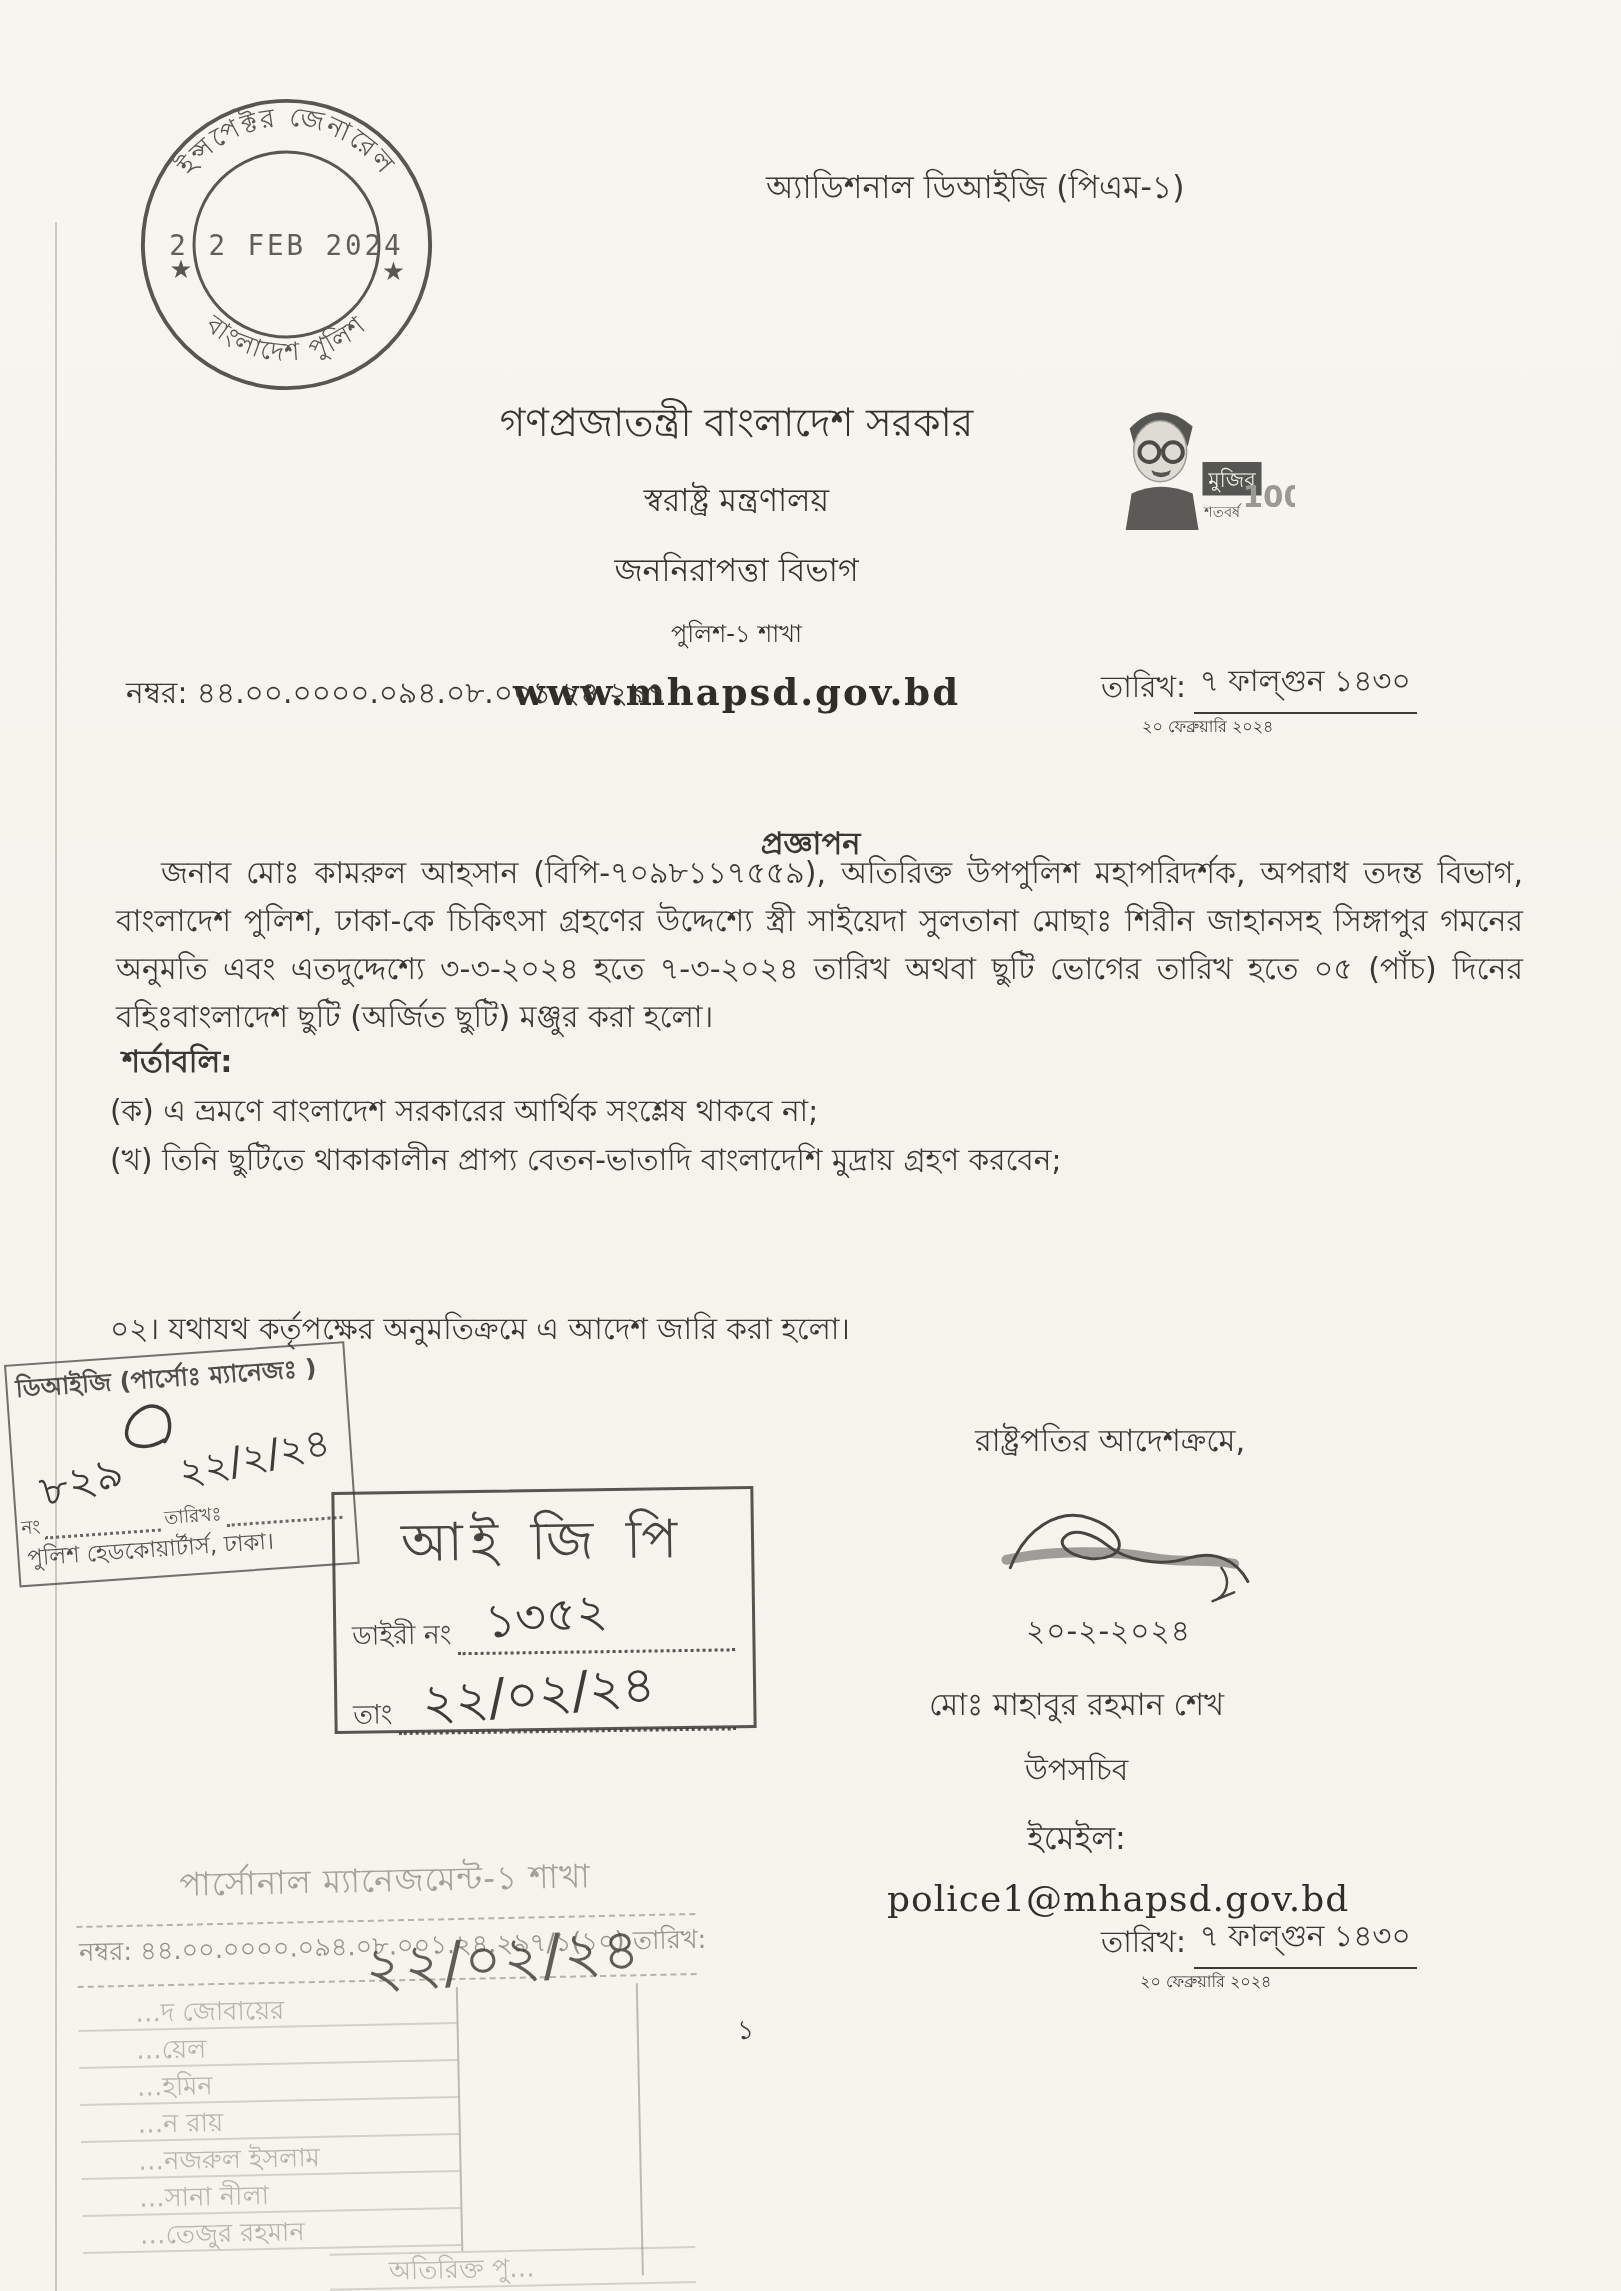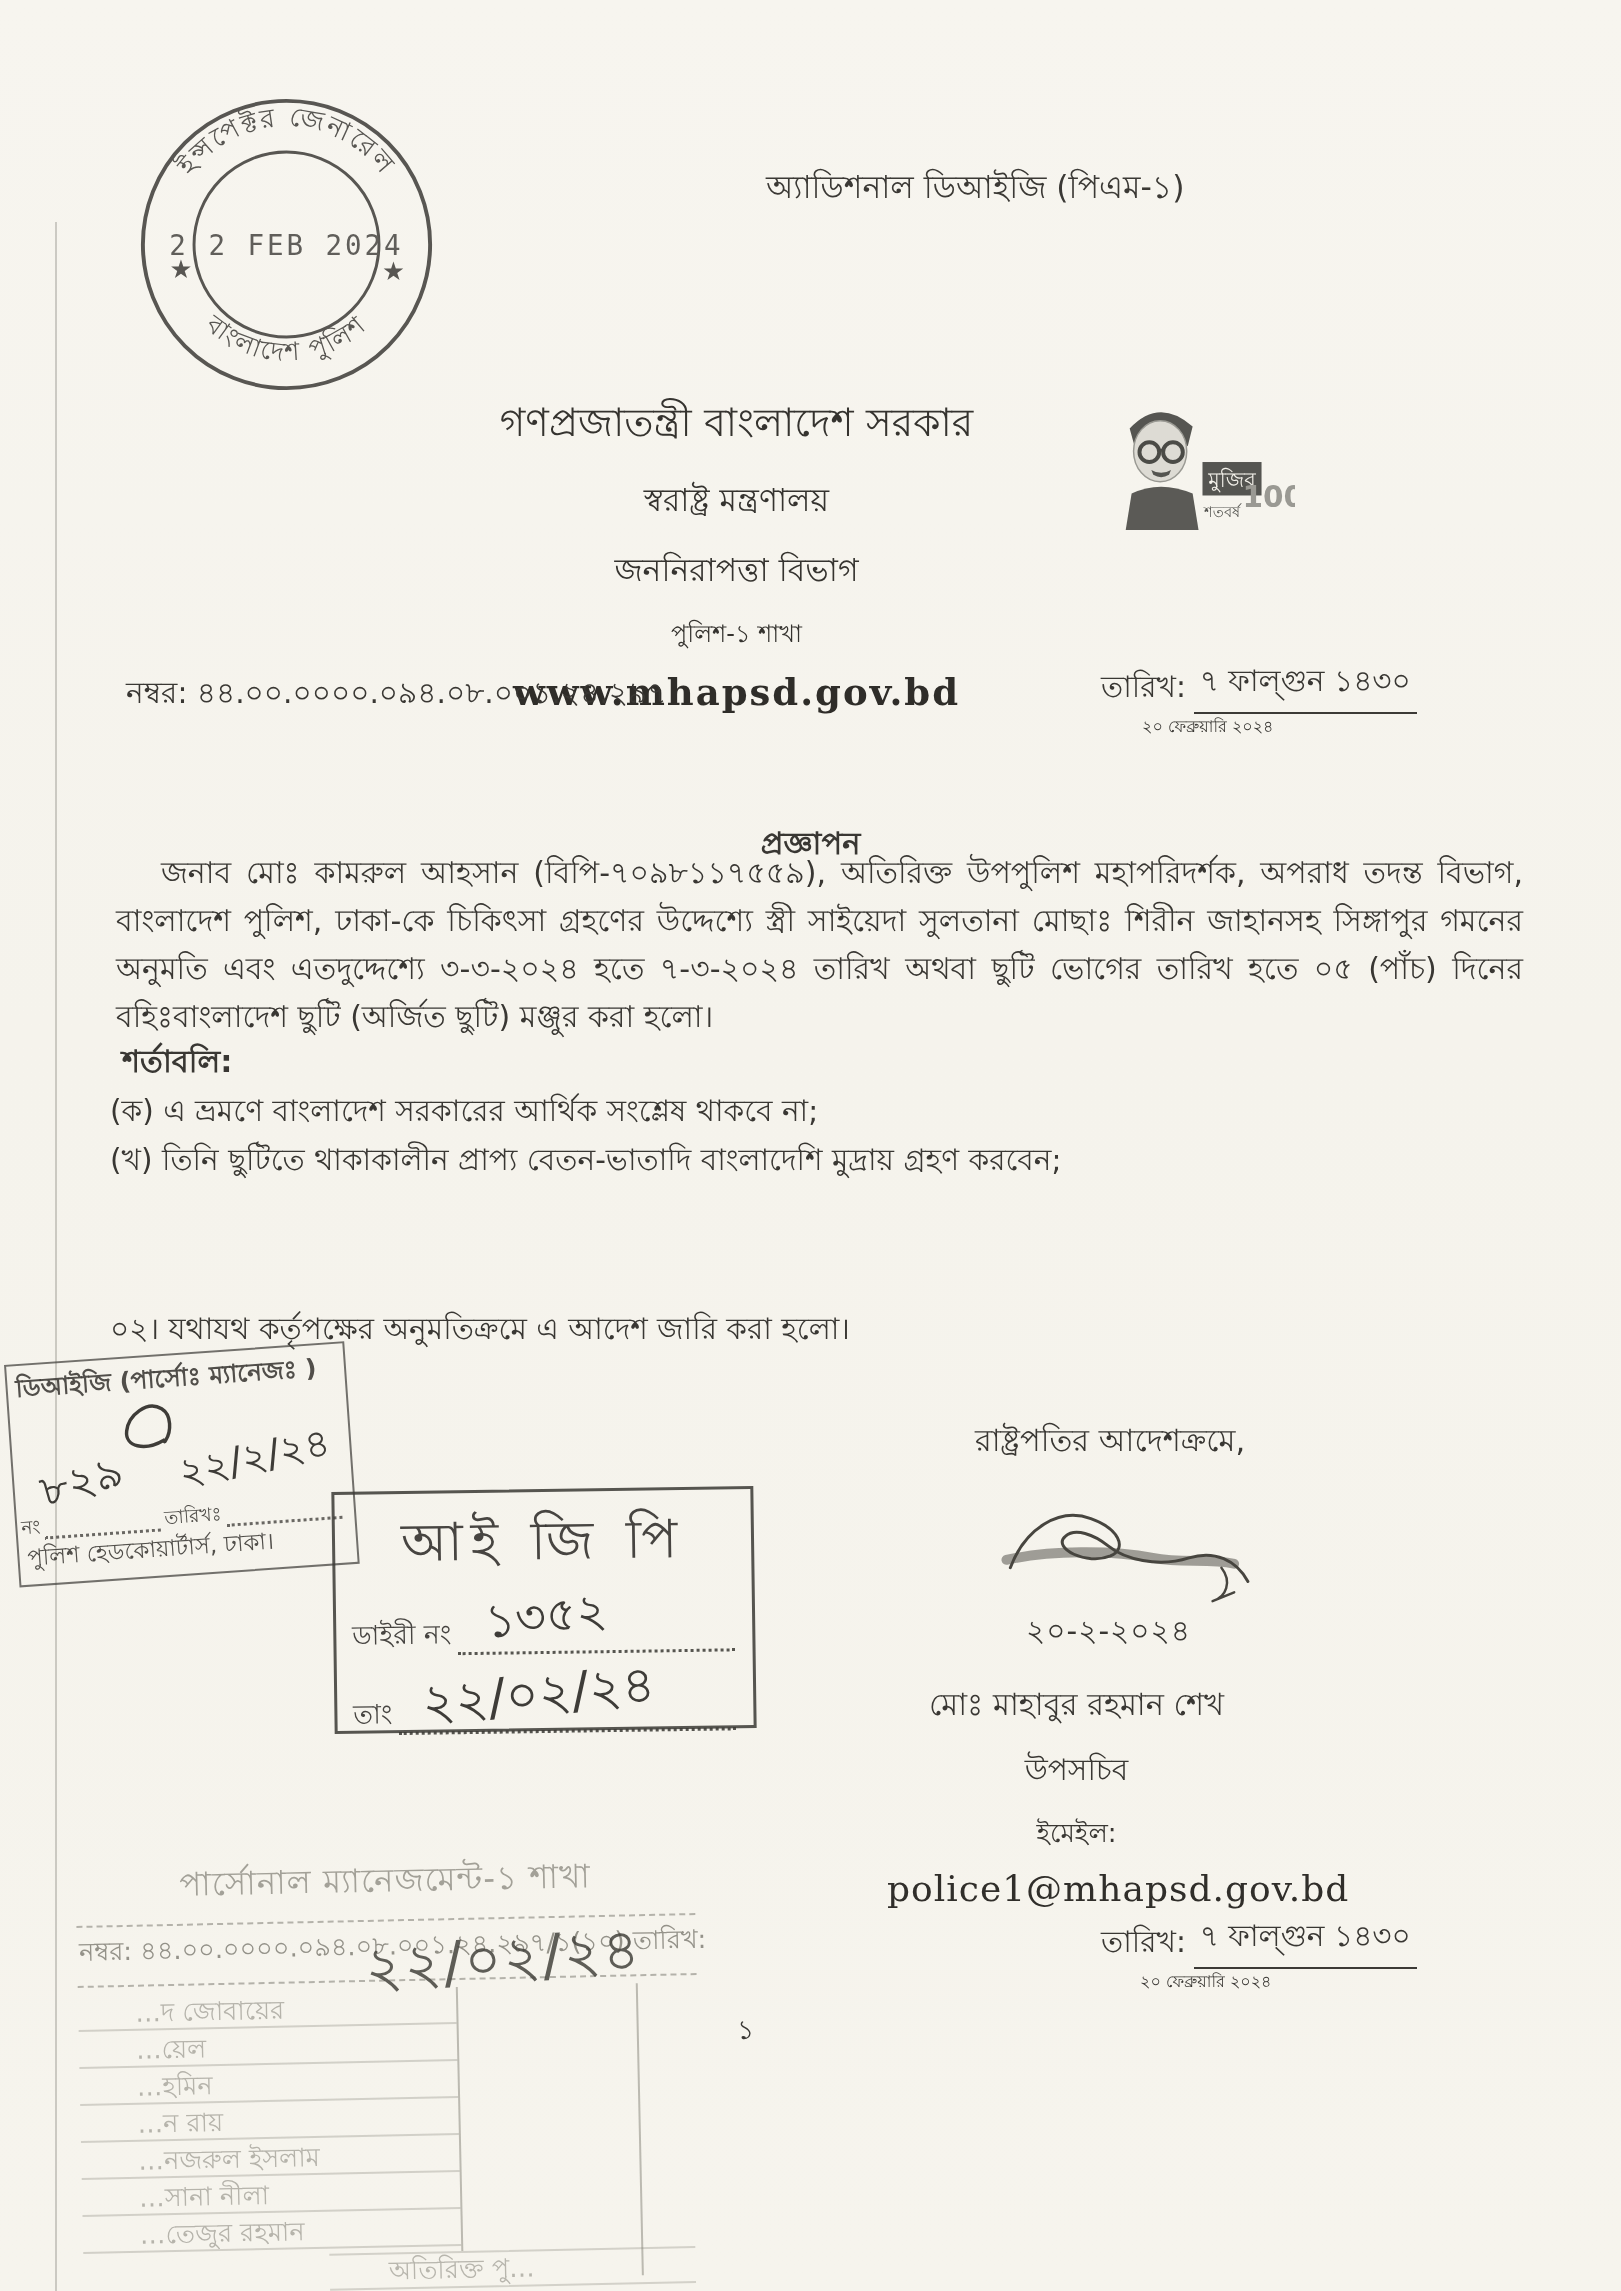--- a/index.html
+++ b/index.html
@@ -58,21 +58,21 @@
   #igp-stamp .hand{position:absolute;color:#3e3c38;}
   #igp-stamp .hand-diary{left:133px;top:-33px;font-size:47px;transform:rotate(-5deg);}
   #igp-stamp .hand-date{left:69px;top:-37px;font-size:51px;transform:rotate(-4deg);}
   
   #by-order{left:975px;top:1417px;font-size:30.5px;}
   #signature{left:1000px;top:1499px;width:271px;height:108px;}
   #sign-date{left:1026px;top:1608px;font-size:29.6px;letter-spacing:1px;}
   #sign-block{left:887px;top:1681px;width:379px;text-align:center;}
   #sign-block .name{font-size:30.5px;margin-bottom:14.8px;}
   #sign-block .desig{font-size:29.6px;margin-bottom:16.7px;}
-  #sign-block .email-label{font-size:26px;margin-bottom:10.8px;}
+  #sign-block .email-label{font-size:32px;margin-bottom:10.8px;}
   #sign-block .email{font-size:36px;letter-spacing:1px;font-family:"DejaVu Serif","Liberation Serif",serif;color:#302e2a;}
   
   #dist-stamp{left:75px;top:1858px;width:619px;height:429px;transform:rotate(-1.2deg);
     transform-origin:top left;color:#8f8d84;}
   #dist-stamp .title{text-align:center;font-size:32.5px;letter-spacing:1px;opacity:.8;padding-top:3.9px;}
   #dist-stamp .numrow{position:relative;margin-top:9.9px;border-top:2px dashed rgba(120,118,110,.55);
     border-bottom:2px dashed rgba(120,118,110,.55);padding:4.9px 0 9.9px 2px;font-size:25.6px;white-space:nowrap;opacity:.95;}
   #dist-stamp .hand-date{position:absolute;left:288px;top:-3.9px;font-size:57px;color:rgba(58,56,50,.85);
     transform:rotate(-3deg);font-weight:500;letter-spacing:2px;}
   #dist-stamp .table{position:relative;margin-top:7.9px;height:292px;width:613px;}

